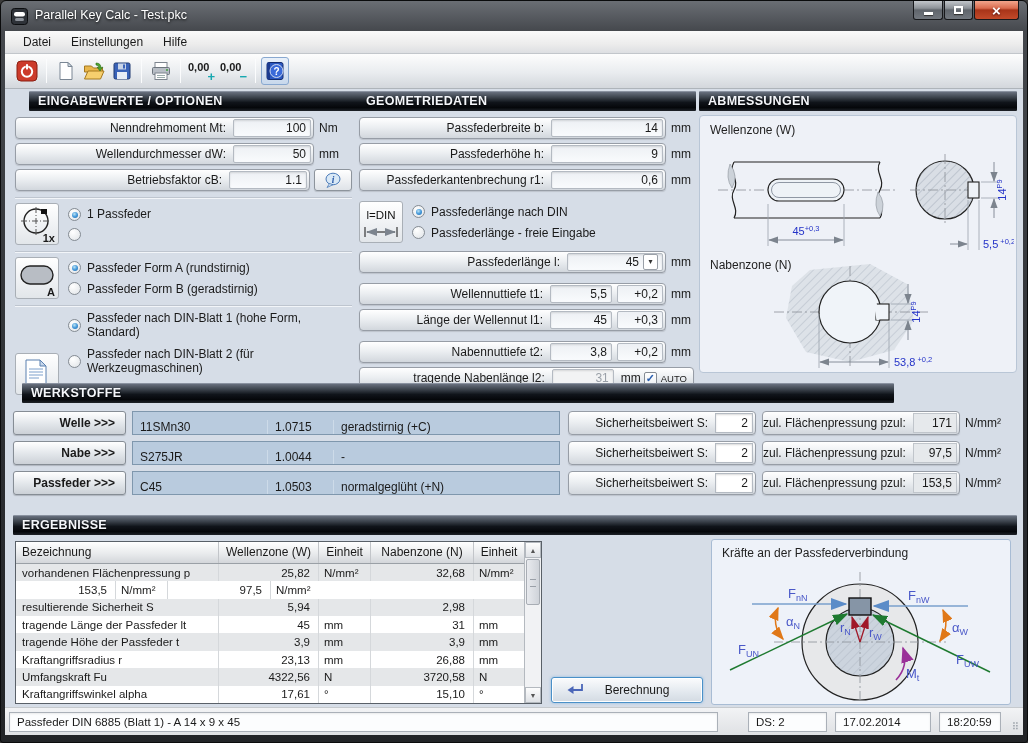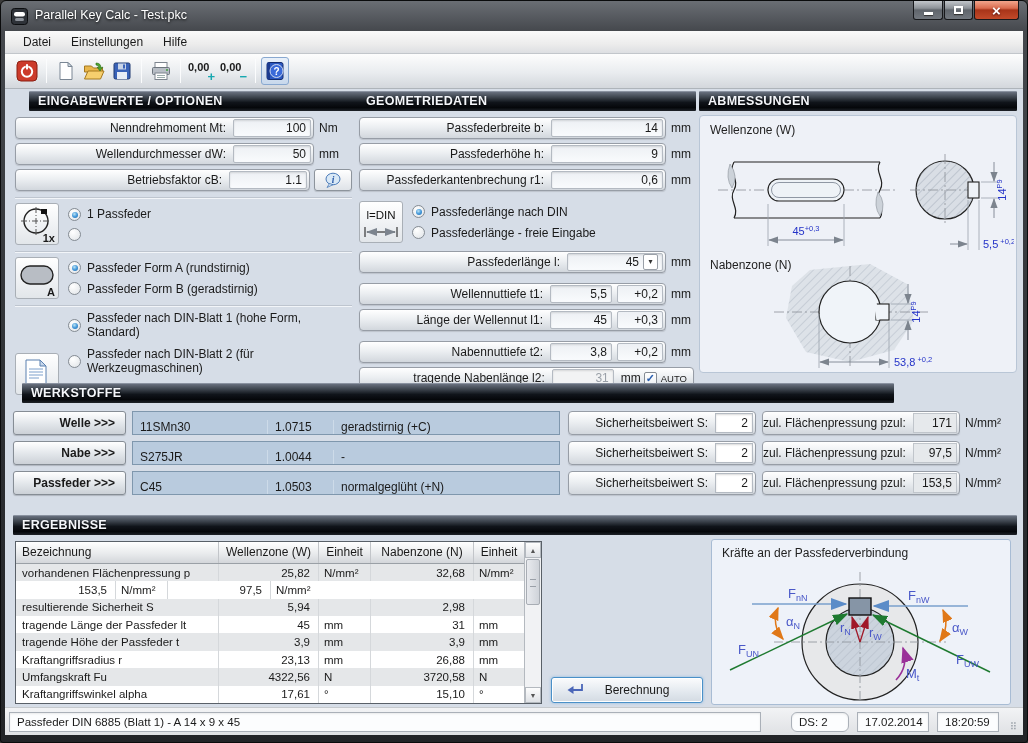--- a/index.html
+++ b/index.html
@@ -145,21 +145,21 @@
   .flbl .sub { font-size:9px; }
 
   
   .statusbar { position:absolute; left:0; right:0; bottom:0; height:28px;
                background:linear-gradient(180deg,#f2f3f5,#dfe1e4); border-top:1px solid #c6cace;
                display:flex; align-items:center; padding:0 4px; }
   .sfield { height:20px; border:1px solid #aab0b8; background:#fcfdfe; box-shadow:inset 0 1px 2px rgba(0,0,0,.08);
             display:flex; align-items:center; padding:0 7px; font-size:11.5px; white-space:nowrap; }
   .sfield.info { flex:1; max-width:752px; }
   .spacer { width:26px; }
-  .sfield.ds { width:58px; margin-left:4px;border-radius:6px; } .sfield.date { width:72px; margin-left:8px; } .sfield.time { width:62px; margin-left:8px; }
+  .sfield.ds { width:79px; margin-left:4px; } .sfield.date { width:96px; margin-left:8px; } .sfield.time { width:62px; margin-left:8px; }
   .grip { width:14px; height:20px; margin-left:4px; position:relative; }
   .grip::after { content:"⠿"; color:#9aa0a8; font-size:10px; position:absolute; right:0; bottom:0; }
 </style>
 </head>
 <body>
 
 <svg width="0" height="0" style="position:absolute" aria-hidden="true">
   <defs>
     <pattern id="hatch" width="6" height="6" patternUnits="userSpaceOnUse" patternTransform="rotate(45)">
       <line x1="0" y1="0" x2="0" y2="6" stroke="#a7b0bc" stroke-width="1.1"></line>

